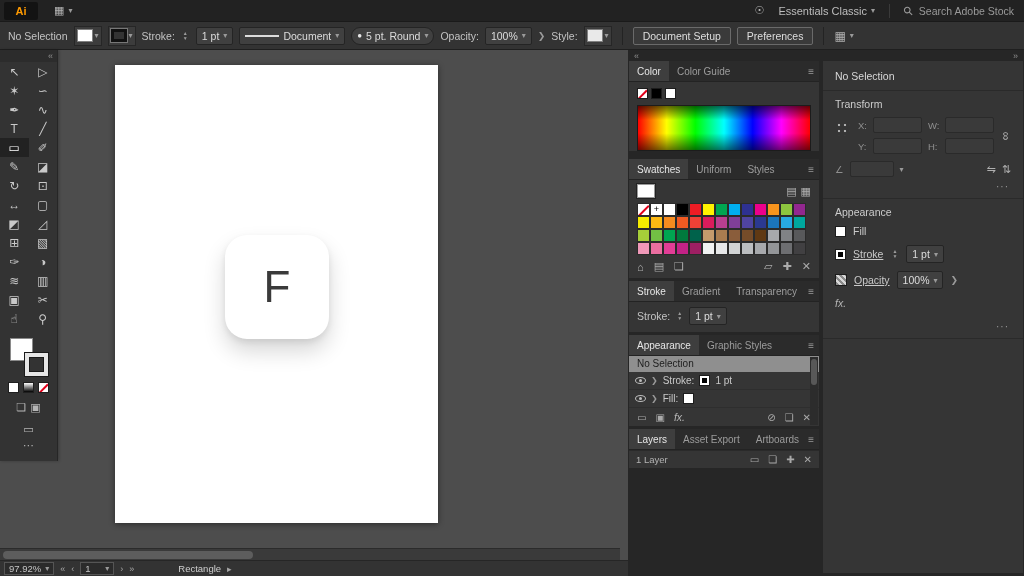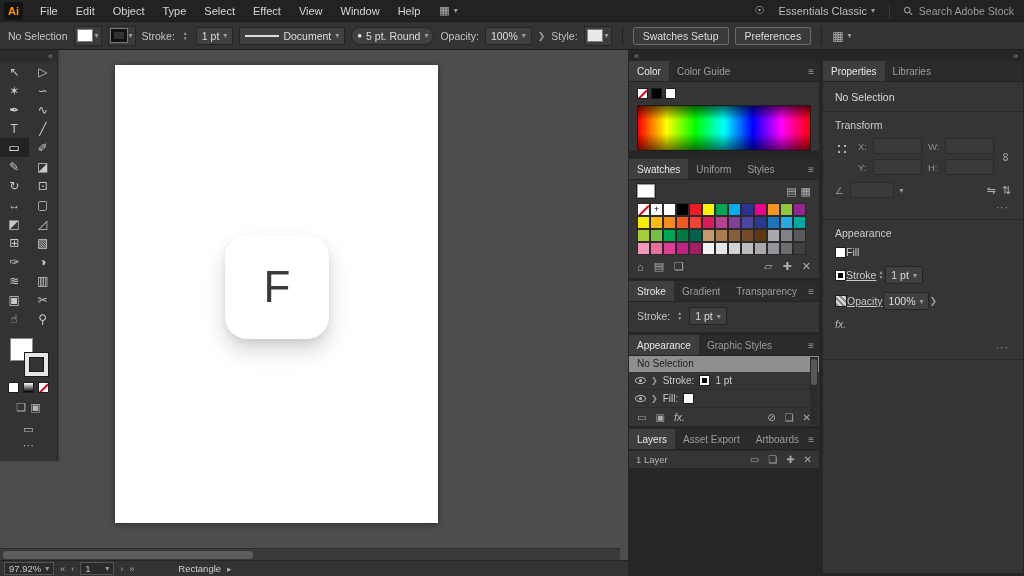--- a/index.html
+++ b/index.html
@@ -1,21 +1,21 @@
 <!DOCTYPE html>
 <html><head>
 <meta charset="utf-8">
 <style>
   *{margin:0;padding:0;box-sizing:border-box;}
   html,body{width:1024px;height:576px;overflow:hidden;background:#262626;}
   .app{position:absolute;inset:0;font-family:"Liberation Sans","DejaVu Sans",sans-serif;font-size:11px;color:#cfcfcf;}
 
   
   .menubar{position:absolute;left:0;top:0;width:1024px;height:22px;background:#222222;display:flex;align-items:center;gap:2px;border-bottom:1px solid #1a1a1a;}
-  .ai-logo{width:19px;height:18px;margin:0 6px 0 4px;background:#131313;color:#ff9a00;font-weight:bold;font-size:11px;display:flex;align-items:center;justify-content:center;border-radius:2px;}
+  .ai-logo{width:34px;height:18px;margin:0 6px 0 4px;background:#131313;color:#ff9a00;font-weight:bold;font-size:11px;display:flex;align-items:center;justify-content:center;border-radius:2px;}
   .menu-item{padding:0 9px;line-height:22px;color:#d6d6d6;font-size:11px;}
   .mb-right{margin-left:auto;display:flex;align-items:center;gap:14px;padding-right:10px;color:#bdbdbd;}
   .mb-ico{font-size:11px;color:#b5b5b5;}
   .mb-group{display:flex;align-items:center;gap:4px;}
   .dd{font-size:8px;color:#9a9a9a;}
   .mb-sep{width:1px;height:14px;background:#3a3a3a;}
   .search-box{display:flex;align-items:center;gap:6px;color:#9a9a9a;font-size:10.5px;}
   .search-glyph{display:inline-block;transform:rotate(-45deg);font-size:12px;color:#9a9a9a;}
 
   
@@ -135,52 +135,41 @@
   .tf-fields{display:grid;grid-template-columns:auto 1fr auto 1fr;gap:5px 6px;align-items:center;flex:1;}
   .flabel{color:#8f8f8f;font-size:9.5px;}
   .field{height:16px;background:#3a3a3a;border:1px solid #2a2a2a;border-radius:2px;}
   .field.small{width:44px;}
   .linkcol{display:flex;align-items:center;}
   .inf{display:inline-block;transform:rotate(90deg);color:#b5b5b5;font-size:12px;}
   .tf-row2{display:flex;align-items:center;gap:6px;margin-top:7px;}
   .tf-row2 .spacer{flex:1;}
   .flip-ico{color:#b0b0b0;font-size:11px;}
   .more-row{display:flex;justify-content:flex-end;padding:4px 2px 2px;color:#9a9a9a;font-size:10px;letter-spacing:1px;}
-  .ap-line{display:flex;align-items:center;margin-bottom:8px;}
+  .ap-line{display:flex;align-items:center;gap:7px;margin-bottom:8px;}
   .ap-line .lbl{color:#c9c9c9;font-size:10.5px;}
   .ap-line .lbl.link{text-decoration:underline;}
   .op-swatch{width:12px;height:12px;border:1px solid #1c1c1c;background:linear-gradient(45deg,#d8d8d8 25%,#8a8a8a 25%,#8a8a8a 50%,#d8d8d8 50%,#d8d8d8 75%,#8a8a8a 75%);background-size:6px 6px;}
   .fx-label{color:#b5b5b5;font-size:10.5px;font-style:italic;}
   .qa-sect{padding:9px 12px;}
 
   
   .statusbar{position:absolute;left:0;top:560px;width:628px;height:16px;background:#333333;border-top:1px solid #262626;display:flex;align-items:center;gap:6px;padding:0 4px;font-size:9.5px;color:#c6c6c6;}
   .zoom-box{display:flex;align-items:center;gap:4px;background:#2b2b2b;border:1px solid #555;height:13px;padding:0 4px;}
   .zoom-box.small{width:34px;justify-content:space-between;}
   .nav-ico{color:#a8a8a8;font-size:9px;}
   .status-text{margin-left:38px;color:#cfcfcf;}
 </style>
 </head>
 <body>
 
 <div class="app">
 
   <div class="menubar">
     <span class="ai-logo">Ai</span>
-    <span style="display:flex;">
-        <span class="menu-item">File</span>
-        <span class="menu-item">Edit</span>
-        <span class="menu-item">Object</span>
-        <span class="menu-item">Type</span>
-        <span class="menu-item">Select</span>
-        <span class="menu-item">Effect</span>
-        <span class="menu-item">View</span>
-        <span class="menu-item">Window</span>
-        <span class="menu-item">Help</span>
-      </span>
     <span class="mb-group" style="margin-left:8px;">
       <span class="mb-ico">▦</span>
       <span class="dd">▾</span>
     </span>
     <div class="mb-right">
       <span class="mb-ico">☉</span>
       <span class="mb-group">
         <span>Essentials Classic</span>
         <span class="dd">▾</span>
       </span>
@@ -226,21 +215,21 @@
       <span>100%</span>
       <span class="dd">▾</span>
     </div>
     <span class="chev">❯</span>
     <span class="cb-label">Style:</span>
     <div class="swatch-dd">
       <span class="chip chip-empty"></span>
       <span class="dd">▾</span>
     </div>
     <span class="cb-sep"></span>
-    <button class="cb-btn">Swatches Setup</button>
+    <button class="cb-btn">Document Setup</button>
     <button class="cb-btn">Preferences</button>
     <span class="cb-sep"></span>
     <span class="mb-group">
       <span class="cb-icon">▦</span>
       <span class="dd">▾</span>
     </span>
   </div>
 
   <div class="canvas">
     <div class="artboard">
@@ -465,24 +454,20 @@
         <span class="lb-ico">❏</span>
         <span class="lb-ico">✚</span>
         <span class="lb-ico">✕</span>
       </div>
     </div>
   </div>
 
   <div class="rightcol">
     <div class="col-collapse right">»</div>
     <div class="panel props">
-      <div class="tabbar">
-          <span class="tab active">Properties</span>
-          <span class="tab">Libraries</span>
-        </div>
       <div class="props-body">
         <div class="p-noselect">No Selection</div>
 
         <div class="sect">
           <div class="sect-title">Transform</div>
           <div class="tf-grid">
             <div class="refgrid"></div>
             <div class="tf-fields">
               <span class="flabel">X:</span>
               <div class="field"></div>

